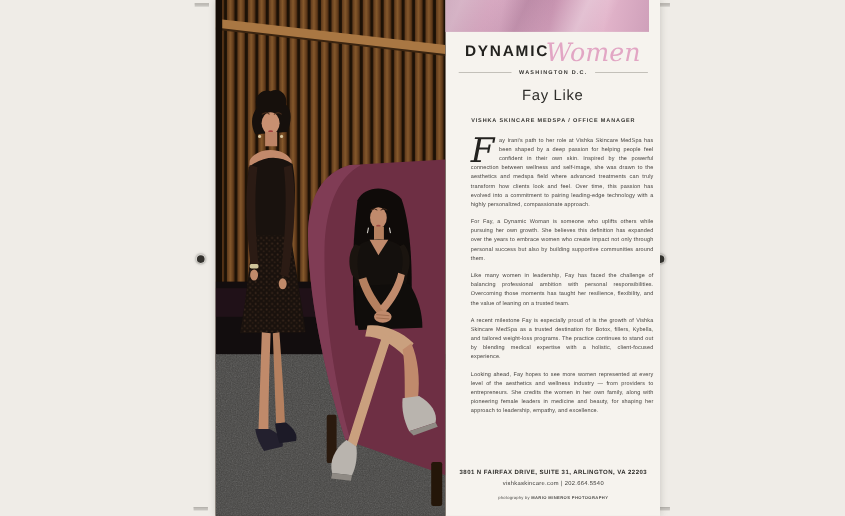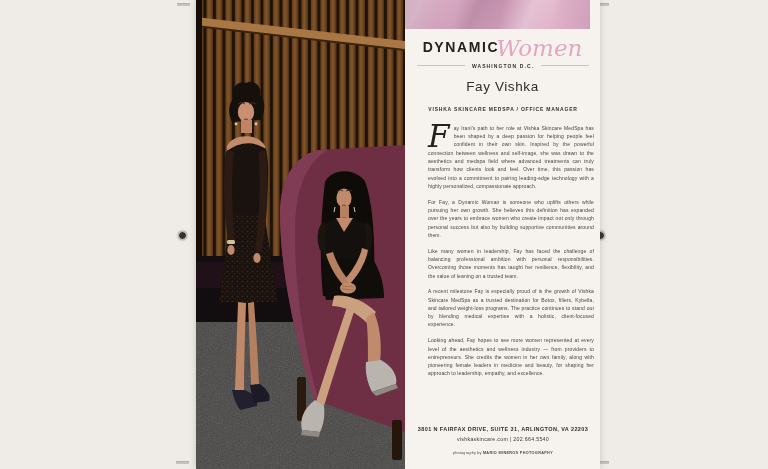--- a/index.html
+++ b/index.html
@@ -185,21 +185,21 @@
       <div class="region-row">
         <div class="s50">
           <div class="region-inner">
             <span class="rule"></span>
             <span class="region-label">WASHINGTON D.C.</span>
             <span class="rule"></span>
           </div>
         </div>
       </div>
 
-      <div class="feature-name">Fay Vishka</div>
+      <div class="feature-name">Fay Like</div>
 
       <div class="role-row">
         <div class="s50">
           <span class="role-label">VISHKA SKINCARE MEDSPA / OFFICE MANAGER</span>
         </div>
       </div>
 
       <div class="article">
         <div class="article-inner">
           <p><span class="dropcap">F</span><span>ay Irani's path to her role at Vishka Skincare MedSpa has been shaped by a deep passion for helping people feel confident in their own skin. Inspired by the powerful connection between wellness and self-image, she was drawn to the aesthetics and medspa field where advanced treatments can truly transform how clients look and feel. Over time, this passion has evolved into a commitment to pairing leading-edge technology with a highly personalized, compassionate approach.</span></p>

